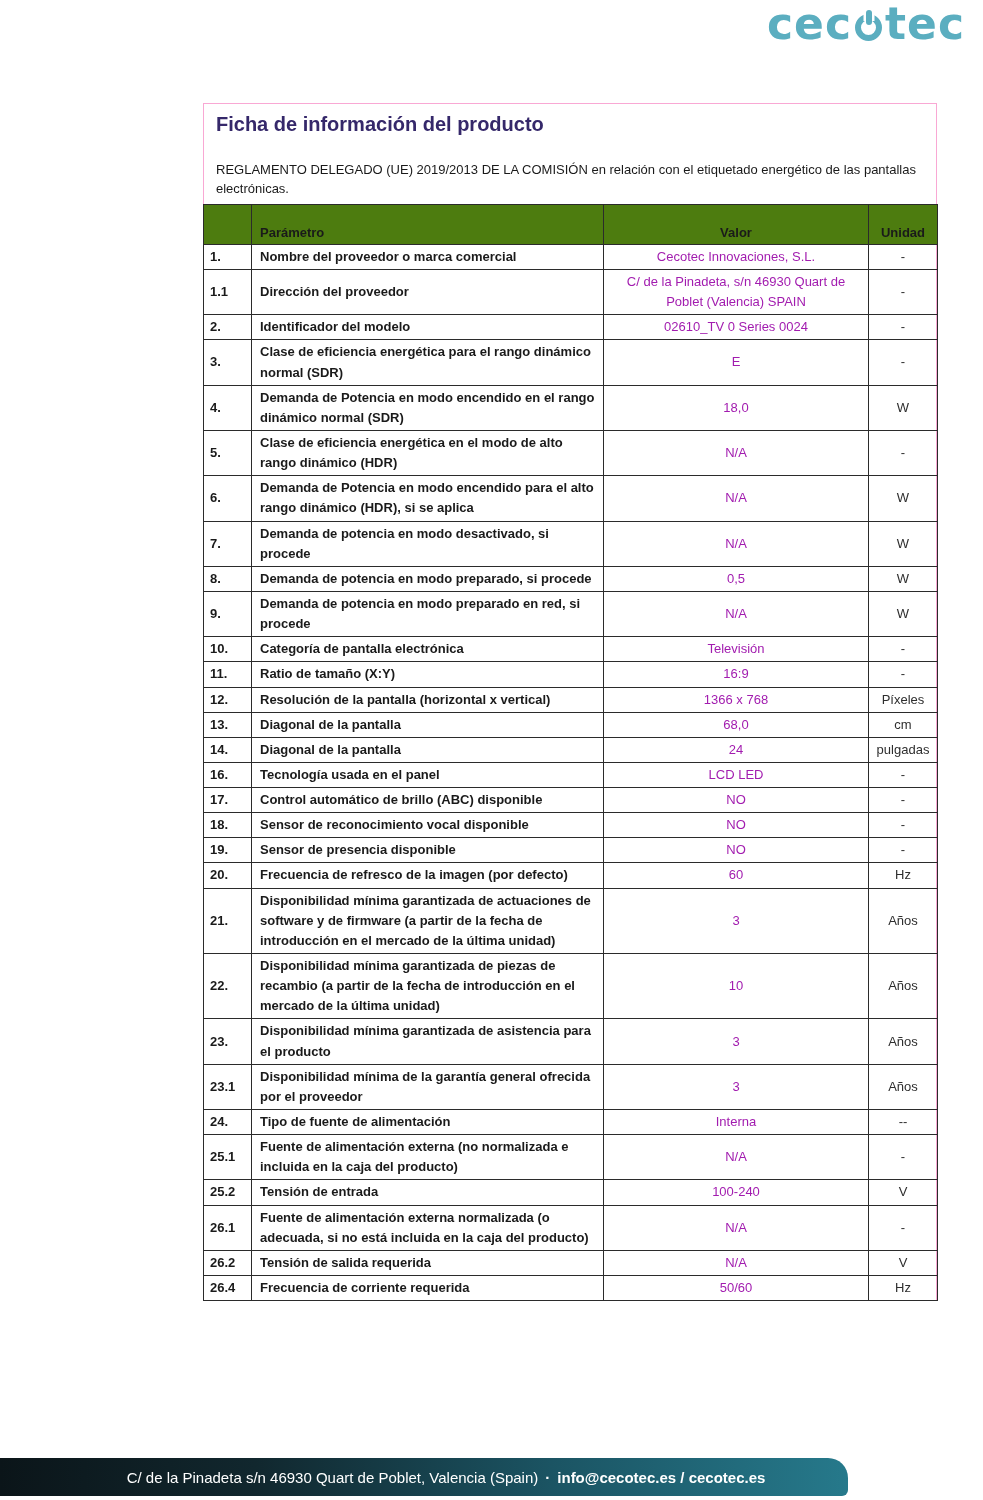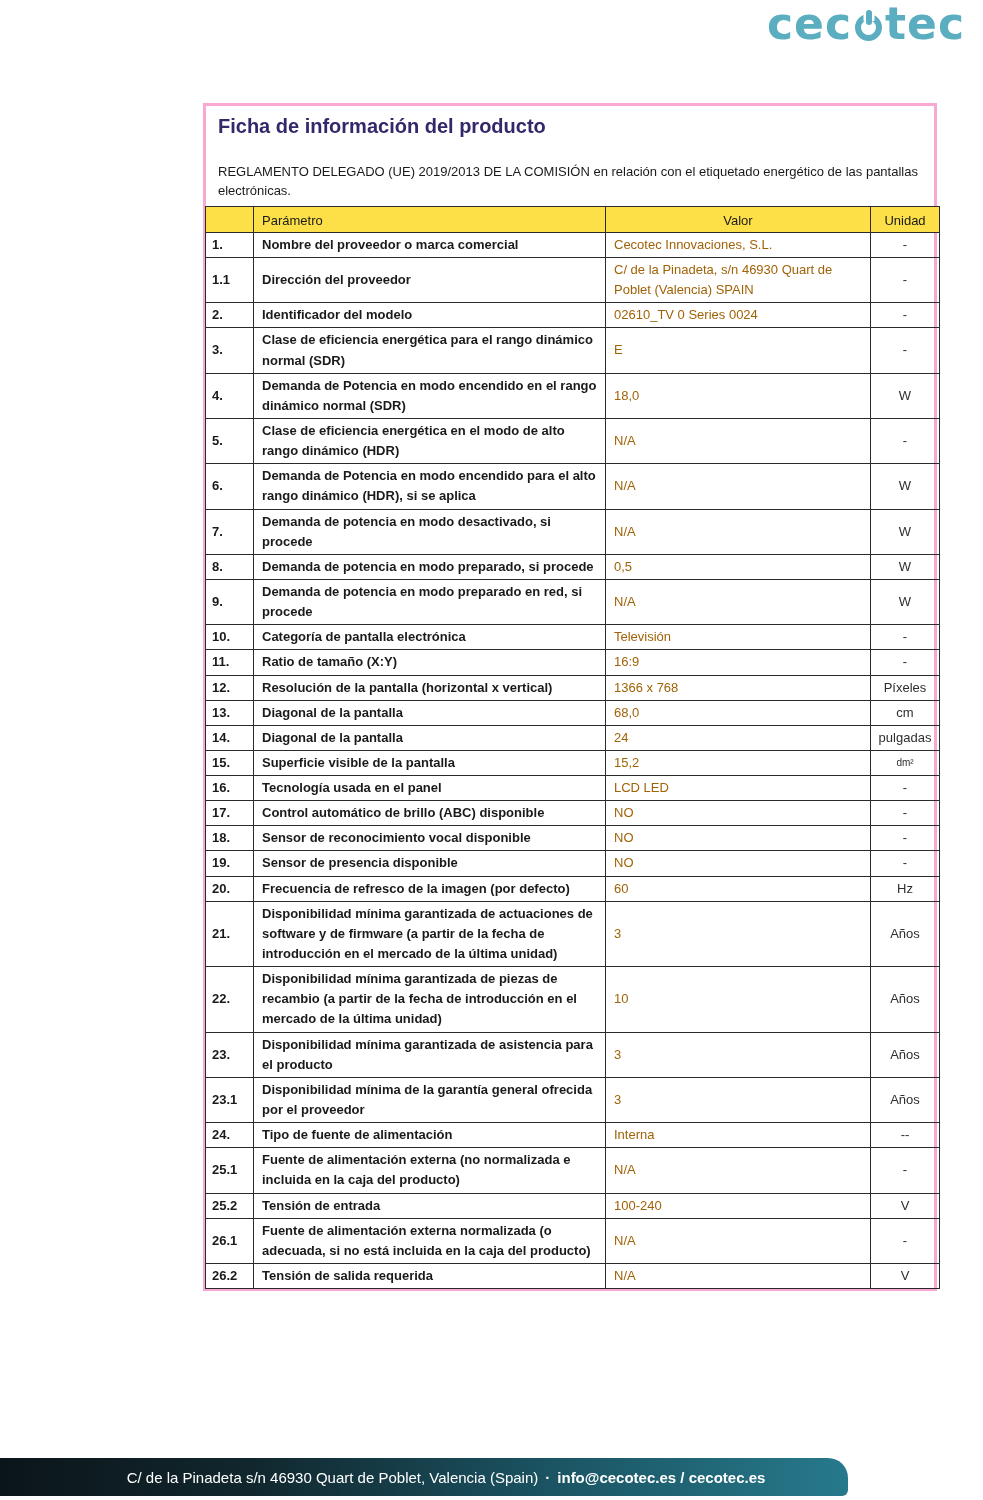--- a/index.html
+++ b/index.html
@@ -49,21 +49,21 @@
     border-radius: 3px;
     top: -10px; left: 50%;
     transform: translateX(-50%);
   }
 
   
   .fiche {
     position: absolute;
     left: 203px; top: 103px;
     width: 734px;
-    border: 3px solid #f9a8d4;
+    border: 1px solid #f9a8d4;
     background: #ffffff;
   }
   .fiche-title {
     margin: 9px 12px 0 12px;
     font-size: 20px;
     font-weight: 700;
     color: #35286A;
   }
   .fiche-subtitle {
     margin: 25px 12px 5px 12px;
@@ -85,30 +85,30 @@
   .fiche-table col.c-val   { width: 265px; }
   .fiche-table col.c-unit  { width: 69px; }
 
   .fiche-table th, .fiche-table td {
     border: 1px solid #2b2b2b;
     padding: 2px 8px;
     line-height: 1.55;
     vertical-align: middle;
   }
   .fiche-table thead th {
-    background: #fde047;
-    font-weight: 400;
+    background: #4d7c0f;
+    font-weight: 700;
     text-align: left;
     height: 21px;
-    padding-top: 4px; padding-bottom: 1px;
+    padding-top: 18px; padding-bottom: 1px;
   }
   .fiche-table thead th.center { text-align: center; }
   td.cell-num   { font-weight: 700; padding-left: 6px; }
   td.cell-param { font-weight: 700; }
-  td.cell-value { color: #a16207; }
+  td.cell-value { text-align: center; color: #a21caf; }
   td.cell-unit  { text-align: center; color: #2e2e2e; padding-left: 3px; padding-right: 3px; }
   td.unit-small { font-size: 10px; }
 
   
   .footer-bar {
     position: absolute;
     left: 0; top: 1458px;
     width: 848px; height: 38px;
     background: linear-gradient(90deg, #0B1519 0%, #11272e 30%, #1B5463 65%, #26798B 100%);
     border-radius: 0 20px 6px 0;
@@ -239,26 +239,20 @@
     <td class="cell-value">68,0</td>
     <td class="cell-unit">cm</td>
   </tr>
         <tr>
     <td class="cell-num">14.</td>
     <td class="cell-param">Diagonal de la pantalla</td>
     <td class="cell-value">24</td>
     <td class="cell-unit">pulgadas</td>
   </tr>
         <tr>
-    <td class="cell-num">15.</td>
-    <td class="cell-param">Superficie visible de la pantalla</td>
-    <td class="cell-value">15,2</td>
-    <td class="cell-unit unit-small">dm²</td>
-  </tr>
-        <tr>
     <td class="cell-num">16.</td>
     <td class="cell-param">Tecnología usada en el panel</td>
     <td class="cell-value">LCD LED</td>
     <td class="cell-unit">-</td>
   </tr>
         <tr>
     <td class="cell-num">17.</td>
     <td class="cell-param">Control automático de brillo (ABC) disponible</td>
     <td class="cell-value">NO</td>
     <td class="cell-unit">-</td>
@@ -327,20 +321,26 @@
     <td class="cell-num">26.1</td>
     <td class="cell-param">Fuente de alimentación externa normalizada (o adecuada, si no está incluida en la caja del producto)</td>
     <td class="cell-value">N/A</td>
     <td class="cell-unit">-</td>
   </tr>
         <tr>
     <td class="cell-num">26.2</td>
     <td class="cell-param">Tensión de salida requerida</td>
     <td class="cell-value">N/A</td>
     <td class="cell-unit">V</td>
+  </tr>
+        <tr>
+    <td class="cell-num">26.4</td>
+    <td class="cell-param">Frecuencia de corriente requerida</td>
+    <td class="cell-value">50/60</td>
+    <td class="cell-unit">Hz</td>
   </tr>
       </tbody>
   </table>
 </div>
 
 <div class="footer-bar">
   <span>C/ de la Pinadeta s/n 46930 Quart de Poblet, Valencia (Spain)</span>
   <span class="sep">·</span>
   <span class="contact">info@cecotec.es / cecotec.es</span>
 </div>

